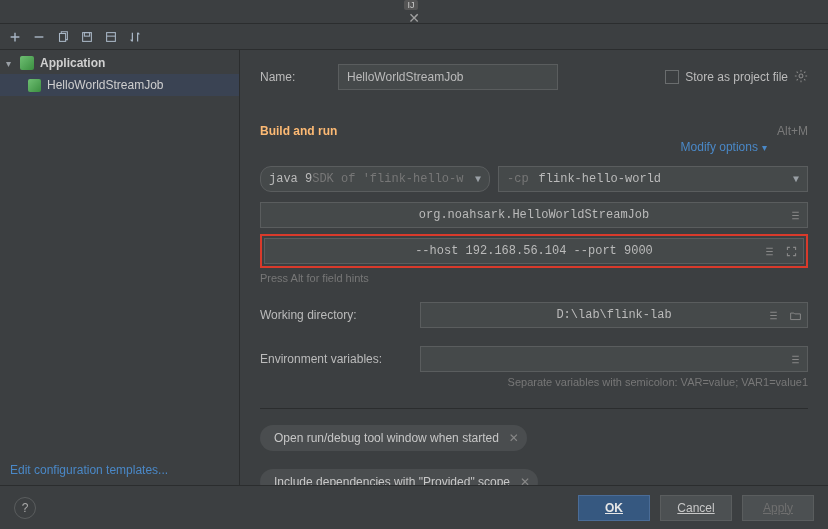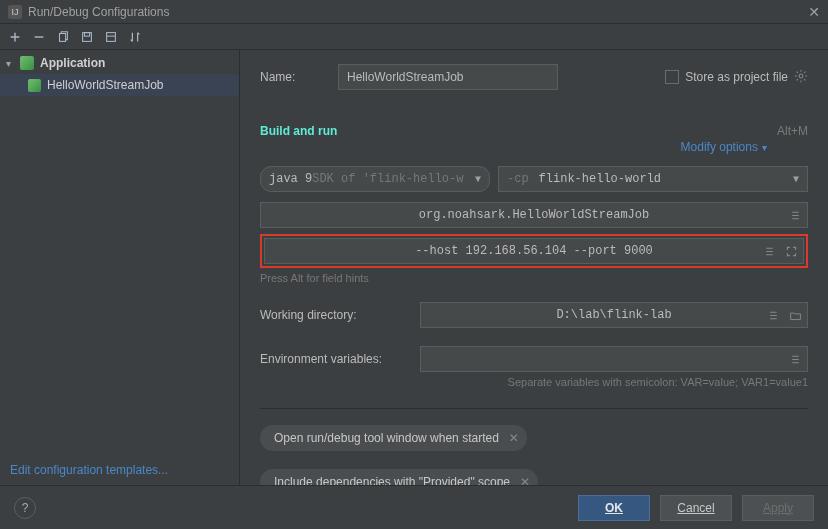--- a/index.html
+++ b/index.html
@@ -1,18 +1,18 @@
 <!DOCTYPE html>
 <html><head>
 <meta charset="utf-8">
 <style>
   * { box-sizing: border-box; margin: 0; padding: 0; }
   html, body { width: 828px; height: 529px; font-family: "Segoe UI", Arial, sans-serif; font-size: 12px; background: #3c3f41; color: #bbbbbb; overflow: hidden; }
   .window { display: flex; flex-direction: column; width: 100%; height: 100%; }
-  .titlebar { height: 24px; display: flex; align-items: center; padding: 0 8px; background: #3c3f41; border-bottom: 1px solid #2b2d2e; }
+  .titlebar { height: 24px; display: flex; align-items: center; padding: 0 8px; background: #3c3f41; border-bottom: 1px solid #2b2d2e; flex-direction: column; }
   .titlebar-icon { width: 14px; height: 14px; background:#555; border-radius:2px; display:flex; align-items:center; justify-content:center; font-size:9px; color:#ccc; margin-right:6px;}
   .titlebar-title { color:#a0a0a0; flex:1; }
   .close-x { color:#a0a0a0; font-size:14px; cursor:pointer; }
   .toolbar { height: 26px; display:flex; align-items:center; padding: 0 4px; gap:2px; background:#3c3f41; border-bottom:1px solid #2b2d2e;}
   .tbtn { width:22px; height:22px; display:flex; align-items:center; justify-content:center; color:#a9b7c6; cursor:pointer; border-radius:3px; }
   .tbtn svg { width:14px; height:14px; }
   .body { flex:1; display:flex; overflow:hidden; }
   .sidebar { width: 240px; background:#3c3f41; border-right:1px solid #2b2d2e; display:flex; flex-direction:column; }
   .tree { flex:1; padding-top:2px; }
   .tree-row { display:flex; align-items:center; height:22px; padding-left:6px; cursor:pointer; }
@@ -28,21 +28,21 @@
   .row { display:flex; align-items:center; margin-bottom:18px; gap:10px;}
   .label { width:68px; color:#bbbbbb; }
   .label-wide { width:150px; color:#bbbbbb; }
   .input { background:#45494a; border:1px solid #5a5d5e; color:#bbbbbb; height:26px; padding:0 8px; font-family:inherit; font-size:12px; }
   .input.mono { font-family:"Consolas","Courier New",monospace;text-align:center; }
   .name-input { width:220px; }
   .store { display:flex; align-items:center; gap:6px; margin-left:auto; color:#bbbbbb; }
   .chk { width:14px; height:14px; border:1px solid #6a6d6e; background:#3c3f41; }
   .gear-sm { color:#888; }
   .section-hdr { display:flex; align-items:center; margin:8px 0 12px 0; }
-  .section-hdr-title { font-weight:600; color:#5eead4; flex:1; }
+  .section-hdr-title { font-weight:600; color:#fdba74; flex:1; }
   .modify-link { color:#4a88c7; display:flex; align-items:center; gap:4px; cursor:pointer;margin-top:32px; }
   .shortcut { color:#7a7a7a; margin-left:10px; }
   .br-row { display:flex; gap:8px; margin-bottom:10px; }
   .combo { background:#45494a; border:1px solid #5a5d5e; height:26px; display:flex; align-items:center; padding:0 8px; font-family:"Consolas","Courier New",monospace; color:#bbbbbb; position:relative; }
   .combo .caret { margin-left:auto; color:#9aa0a6; font-size:10px; }
   .combo .dim { color:#777; }
   .combo.jdk { width:230px;border-radius:11px; }
   .combo.cp { flex:1;justify-content:flex-end; }
   .combo.cp .cp-prefix { color:#777; margin-right:10px;}
   .full-row { display:flex; margin-bottom:6px; }
@@ -65,21 +65,20 @@
   .btn.primary { background:#365880; border-color:#4a6c97; color:#e6e6e6; font-weight:600;}
   .btn.disabled { color:#6f6f6f; }
 </style>
 </head>
 <body>
 
 <div class="window">
 
   <div class="titlebar">
     <span class="titlebar-icon">IJ</span>
-    <span class="titlebar-title">Run/Debug Configurations</span>
     <span class="close-x">✕</span>
   </div>
 
   <div class="toolbar">
     <span class="tbtn">
         <svg viewBox="0 0 16 16" fill="none" stroke="currentColor" stroke-width="1.6">
           <path d="M8 3v10M3 8h10"></path>
         </svg>
       </span>
     <span class="tbtn">

